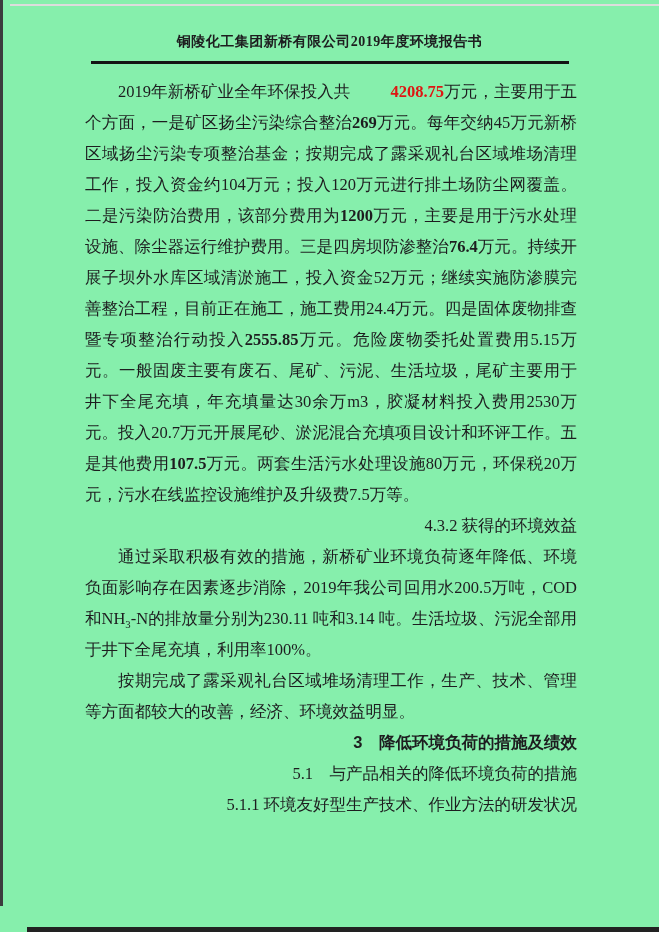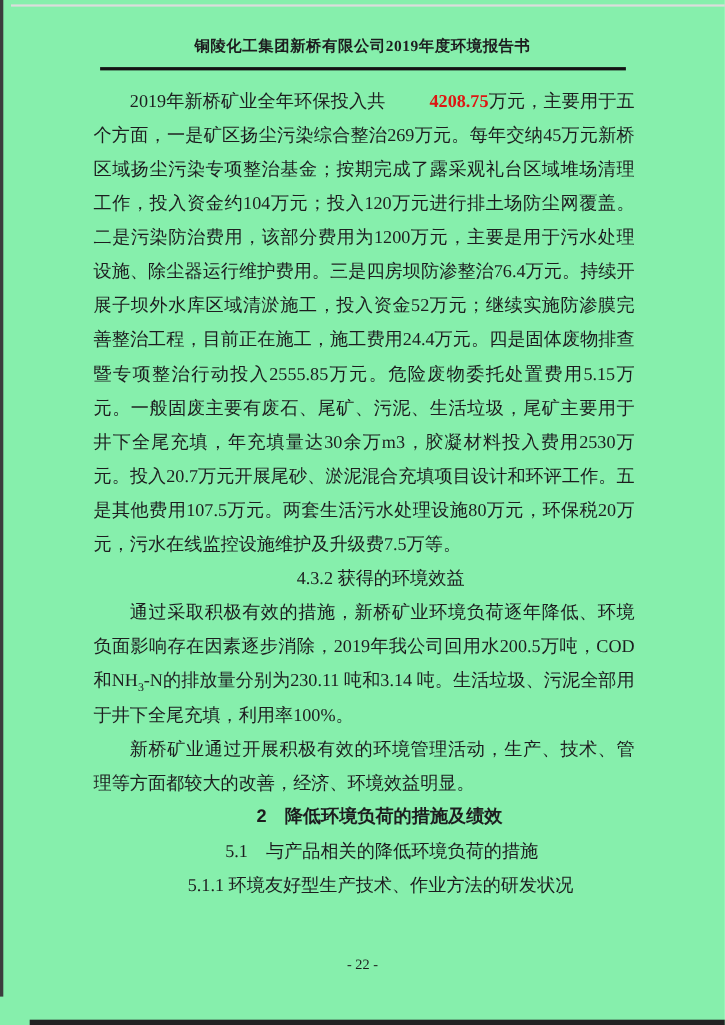--- a/index.html
+++ b/index.html
@@ -43,30 +43,30 @@
   .body {
     padding: 12px 82px 0 85px;
     font-size: 16.5px;
     line-height: 31px;
   }
   .body p { margin: 0; }
   .block.paragraph {
     text-align: justify;
     text-indent: 2em;
   }
-  .block.heading { text-align: center; }
+  .block.heading { text-align: right; }
   .block.heading.level-3 { padding-left: 30px; }
   .block.heading.level-2 { padding-left: 32px; }
   .block.heading.level-1 {
     padding-left: 28px;
     font-weight: 700;
     font-family: "Liberation Sans", "DejaVu Sans", sans-serif;
     font-size: 16.5px;
   }
-  .seg-bold { font-weight: 400; }
+  .seg-bold { font-weight: 700; }
   .seg-red-bold { font-weight: 700; color: var(--accent-red, #de1612); margin-left: 40px; }
   sub { font-size: 0.65em; line-height: 0; }
   .footer {
     position: absolute;
     left: 0; right: 0;
     bottom: 47px;
     text-align: center;
     font-size: 13px;
     color: #1c1c1c;
   }
@@ -81,22 +81,19 @@
 
   <header class="header">
     <div class="header-title">铜陵化工集团新桥有限公司2019年度环境报告书</div>
     <div class="header-rule"></div>
   </header>
 
   <main class="body">
       <p class="block paragraph"><span>2019年新桥矿业全年环保投入共</span><span class="seg-red-bold">4208.75</span><span>万元，主要用于五个方面，一是矿区扬尘污染综合整治</span><span class="seg-bold">269</span><span>万元。每年交纳45万元新桥区域扬尘污染专项整治基金；按期完成了露采观礼台区域堆场清理工作，投入资金约104万元；投入120万元进行排土场防尘网覆盖。二是污染防治费用，该部分费用为</span><span class="seg-bold">1200</span><span>万元，主要是用于污水处理设施、除尘器运行维护费用。三是四房坝防渗整治</span><span class="seg-bold">76.4</span><span>万元。持续开展子坝外水库区域清淤施工，投入资金52万元；继续实施防渗膜完善整治工程，目前正在施工，施工费用24.4万元。四是固体废物排查暨专项整治行动投入</span><span class="seg-bold">2555.85</span><span>万元。危险废物委托处置费用5.15万元。一般固废主要有废石、尾矿、污泥、生活垃圾，尾矿主要用于井下全尾充填，年充填量达30余万m3，胶凝材料投入费用2530万元。投入20.7万元开展尾砂、淤泥混合充填项目设计和环评工作。五是其他费用</span><span class="seg-bold">107.5</span><span>万元。两套生活污水处理设施80万元，环保税20万元，污水在线监控设施维护及升级费7.5万等。</span></p>
       <p class="block heading level-3"><span>4.3.2 获得的环境效益</span></p>
       <p class="block paragraph"><span>通过采取积极有效的措施，新桥矿业环境负荷逐年降低、环境负面影响存在因素逐步消除，2019年我公司回用水200.5万吨，COD和NH</span><sub>3</sub><span>-N的排放量分别为230.11 吨和3.14 吨。生活垃圾、污泥全部用于井下全尾充填，利用率100%。</span></p>
-      <p class="block paragraph"><span>新桥矿业通过开展积极有效的环境管理活动，生产、技术、管理等方面都较大的改善，经济、环境效益明显。</span></p>
-      <p class="block heading level-1"><span>2　降低环境负荷的措施及绩效</span></p>
+      <p class="block paragraph"><span>按期完成了露采观礼台区域堆场清理工作，生产、技术、管理等方面都较大的改善，经济、环境效益明显。</span></p>
+      <p class="block heading level-1"><span>3　降低环境负荷的措施及绩效</span></p>
       <p class="block heading level-2"><span>5.1　与产品相关的降低环境负荷的措施</span></p>
       <p class="block heading level-3"><span>5.1.1 环境友好型生产技术、作业方法的研发状况</span></p>
     </main>
 
-  <footer class="footer">
-    <span>- 22 -</span>
-  </footer>
 </div>
 
 </body></html>

